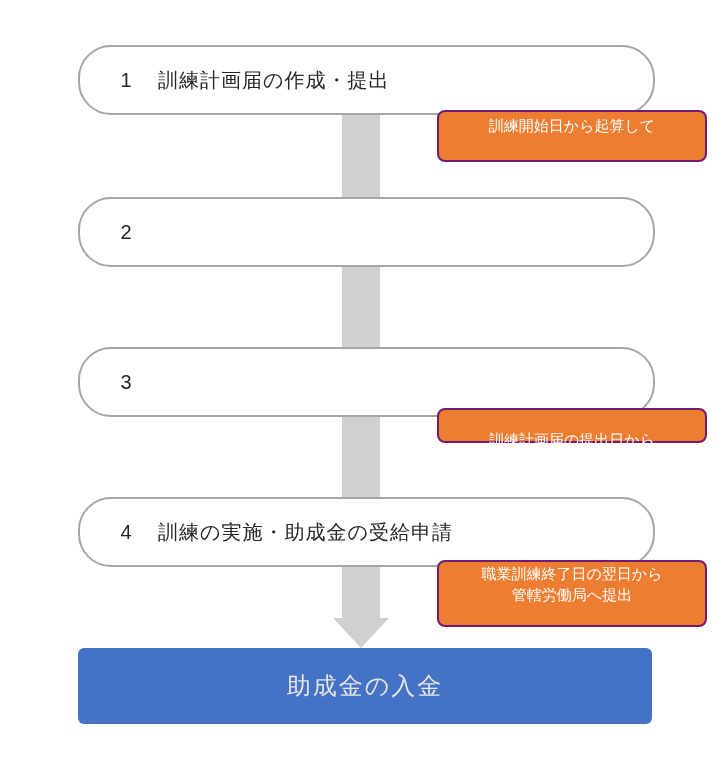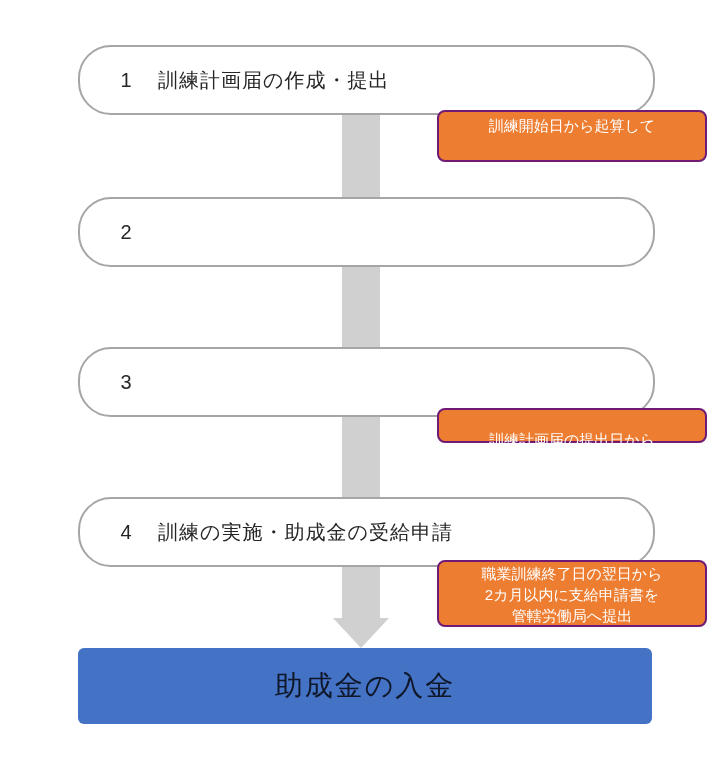--- a/index.html
+++ b/index.html
@@ -103,22 +103,22 @@
     height: 76px;
     box-sizing: border-box;
     background: #4472c4;
     border-radius: 6px;
     display: flex;
     align-items: center;
     justify-content: center;
     z-index: 1;
   }
   .result .label {
-    color: #0f172a;
-    font-size: 28px;
+    color: #e5e5e5;
+    font-size: 24px;
     letter-spacing: 2px;
   }
 </style>
 </head>
 <body>
 
 <div class="canvas">
 
   <div class="arrow-shaft"></div>
   <div class="arrow-head"></div>
@@ -144,21 +144,20 @@
   <div class="callout callout1">
     <div class="line">訓練開始日から起算して</div>
   </div>
 
   <div class="callout callout2">
     <div class="line">訓練計画届の提出日から</div>
   </div>
 
   <div class="callout callout3">
     <div class="line">職業訓練終了日の翌日から</div>
-    <div class="line">2カ月以内に支給申請書を</div>
     <div class="line">管轄労働局へ提出</div>
   </div>
 
   <div class="result">
     <span class="label">助成金の入金</span>
   </div>
 
 </div>
 
 </body></html>

